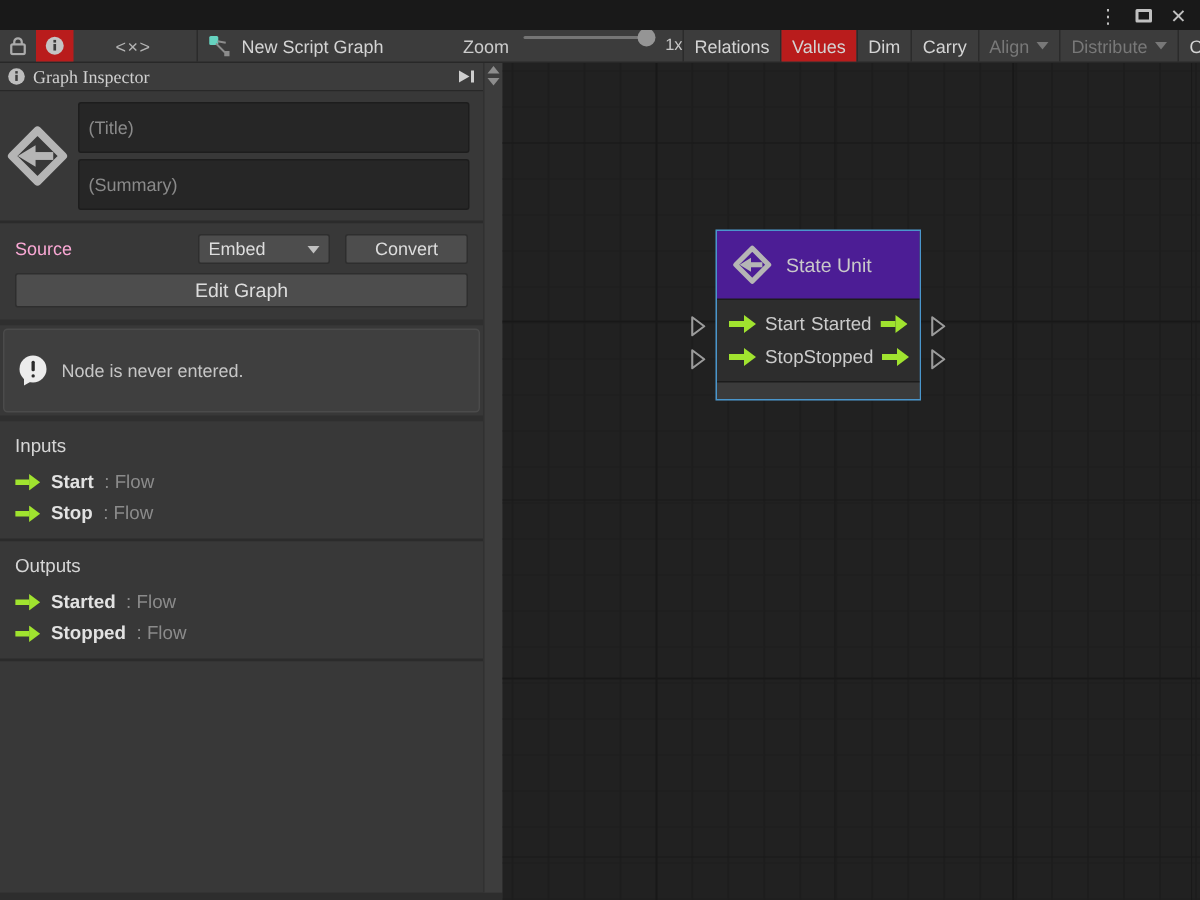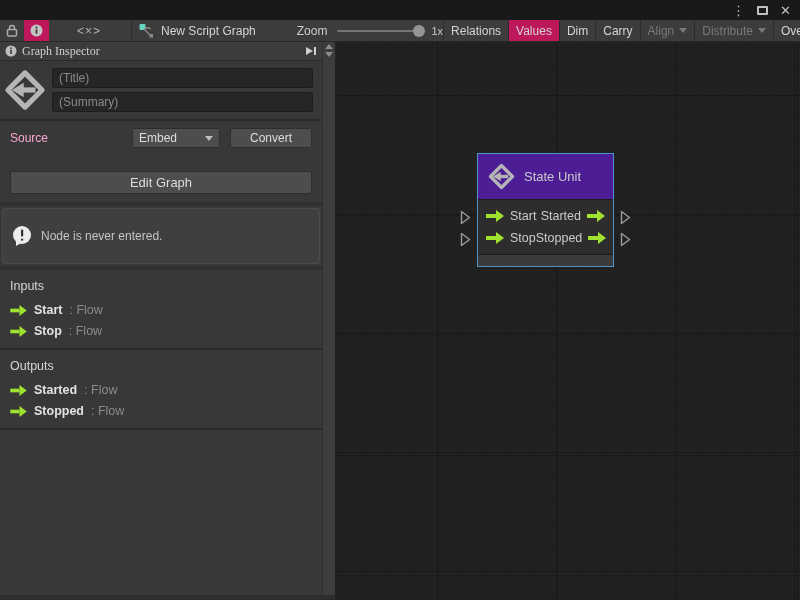--- a/index.html
+++ b/index.html
@@ -13,25 +13,25 @@
   .tabbar-spacer { flex:1; }
   .win-controls { display:flex; align-items:center; gap:12px; padding:0 9px; color:#c0c0c0; }
   .kebab { font-size:13px; line-height:1; }
   .maxbox { width:11px; height:9px; border:2px solid #c0c0c0; border-radius:1px; display:inline-block; }
   .closex { font-size:13px; line-height:1; }
 
   
   .toolbar { height:22px; background:#3c3c3c; border-bottom:1px solid #282828; display:flex; align-items:center; flex:0 0 auto; overflow:hidden; white-space:nowrap; font-size:12px; color:#d4d4d4; }
   .tbtn { height:22px; display:flex; align-items:center; padding:0 7px; cursor:default; }
   .tbtn.icon-btn { padding:0 6px; }
-  .tbtn.active { background:#be185d; }
+  .tbtn.active { background:#b91c1c; }
   .tbtn.disabled { color:#787878; }
   .tb-divider { width:1px; height:22px; background:#2b2b2b; flex:0 0 auto; }
   .code-sign { color:#b4b4b4; letter-spacing:1px; font-size:12px; }
-  .zoom-group { display:flex; align-items:center; margin-left:34px; }
+  .zoom-group { display:flex; margin-left:46px; }
   .zoom-label { color:#cccccc; margin-right:10px; }
   .zoom-track { position:relative; width:86px; height:2px; background:#757575; border-radius:1px; }
   .zoom-handle { position:absolute; right:-2px; top:-5px; width:12px; height:12px; border-radius:50%; background:#959595; }
   .zoom-value { margin-left:8px; font-size:11px; color:#c8c8c8; }
   .right-buttons { margin-left:auto; display:flex; align-items:stretch; }
   .dd-arrow { width:0; height:0; border-left:4px solid transparent; border-right:4px solid transparent; border-top:5px solid #787878; margin-left:5px; display:inline-block; }
 
   
   .main { flex:1; display:flex; min-height:0; }
 
@@ -44,31 +44,31 @@
 
   .insp-header { height:19px; background:#3c3c3c; border-bottom:1px solid #282828; display:flex; align-items:center; gap:5px; padding:0 5px; font-size:12px; color:#d0d0d0; flex:0 0 auto;font-family:Liberation Serif, serif; }
   .insp-header .spacer { flex:1; }
 
   .sec { background:#383838; }
   .sec-sep { height:2px; background:#2b2b2b; flex:0 0 auto; }
   .sec-sep.thick { height:4px; background:#2f2f2f; }
 
   .title-sec { display:flex; align-items:center; gap:6px; padding:7px 9px 7px 4px; }
   .title-fields { flex:1; display:flex; flex-direction:column; gap:4px; }
-  .dark-field { height:20px; background:#262626; border:1px solid #1d1d1d; border-radius:2px; color:#8a8a8a; font-size:12px; padding:0 6px; font-family:"Liberation Sans", sans-serif; width:100%; outline:none; }
+  .dark-field { height:34px; background:#262626; border:1px solid #1d1d1d; border-radius:2px; color:#8a8a8a; font-size:12px; padding:0 6px; font-family:"Liberation Sans", sans-serif; width:100%; outline:none; }
   .dark-field::placeholder { color:#8a8a8a; opacity:1; }
 
   .source-sec { padding:7px 10px 8px 10px; }
   .source-row { display:flex; align-items:center; }
   .source-label { width:122px; font-size:12px; color:#f9a8d4; }
   .dropdown { width:88px; height:20px; background:#4d4d4d; border:1px solid #2e2e2e; border-radius:2px; display:flex; align-items:center; justify-content:space-between; padding:0 6px; font-size:12px; color:#dddddd; margin-right:10px; }
   .dropdown .dd-arrow { border-top-color:#c0c0c0; }
   .btn { background:#4d4d4d; border:1px solid #2e2e2e; border-radius:2px; color:#dddddd; font-size:12px; display:flex; align-items:center; justify-content:center; }
   .convert-btn { flex:1; height:20px; }
-  .edit-graph-btn { height:23px; margin-top:23px; font-size:13px; }
+  .edit-graph-btn { height:23px; margin-top:6px; font-size:13px; }
 
   .warning-sec { padding:2px; }
   .warning-box { background:#3f3f3f; border:1px solid #4b4b4b; border-radius:3px; display:flex; align-items:center; gap:8px; padding:16px 8px; min-height:36px; }
   .warning-text { font-size:12px; color:#c6c6c6; }
 
   .ports-sec { padding:9px 10px 10px 10px; }
   .ports-header { font-size:12.5px; color:#d6d6d6; margin-bottom:10px; }
   .port-row { display:flex; align-items:center; gap:7px; margin-top:7px; font-size:12.5px; }
   .port-name { font-weight:700; color:#e2e2e2; }
   .port-type { color:#8b8b8b; }

